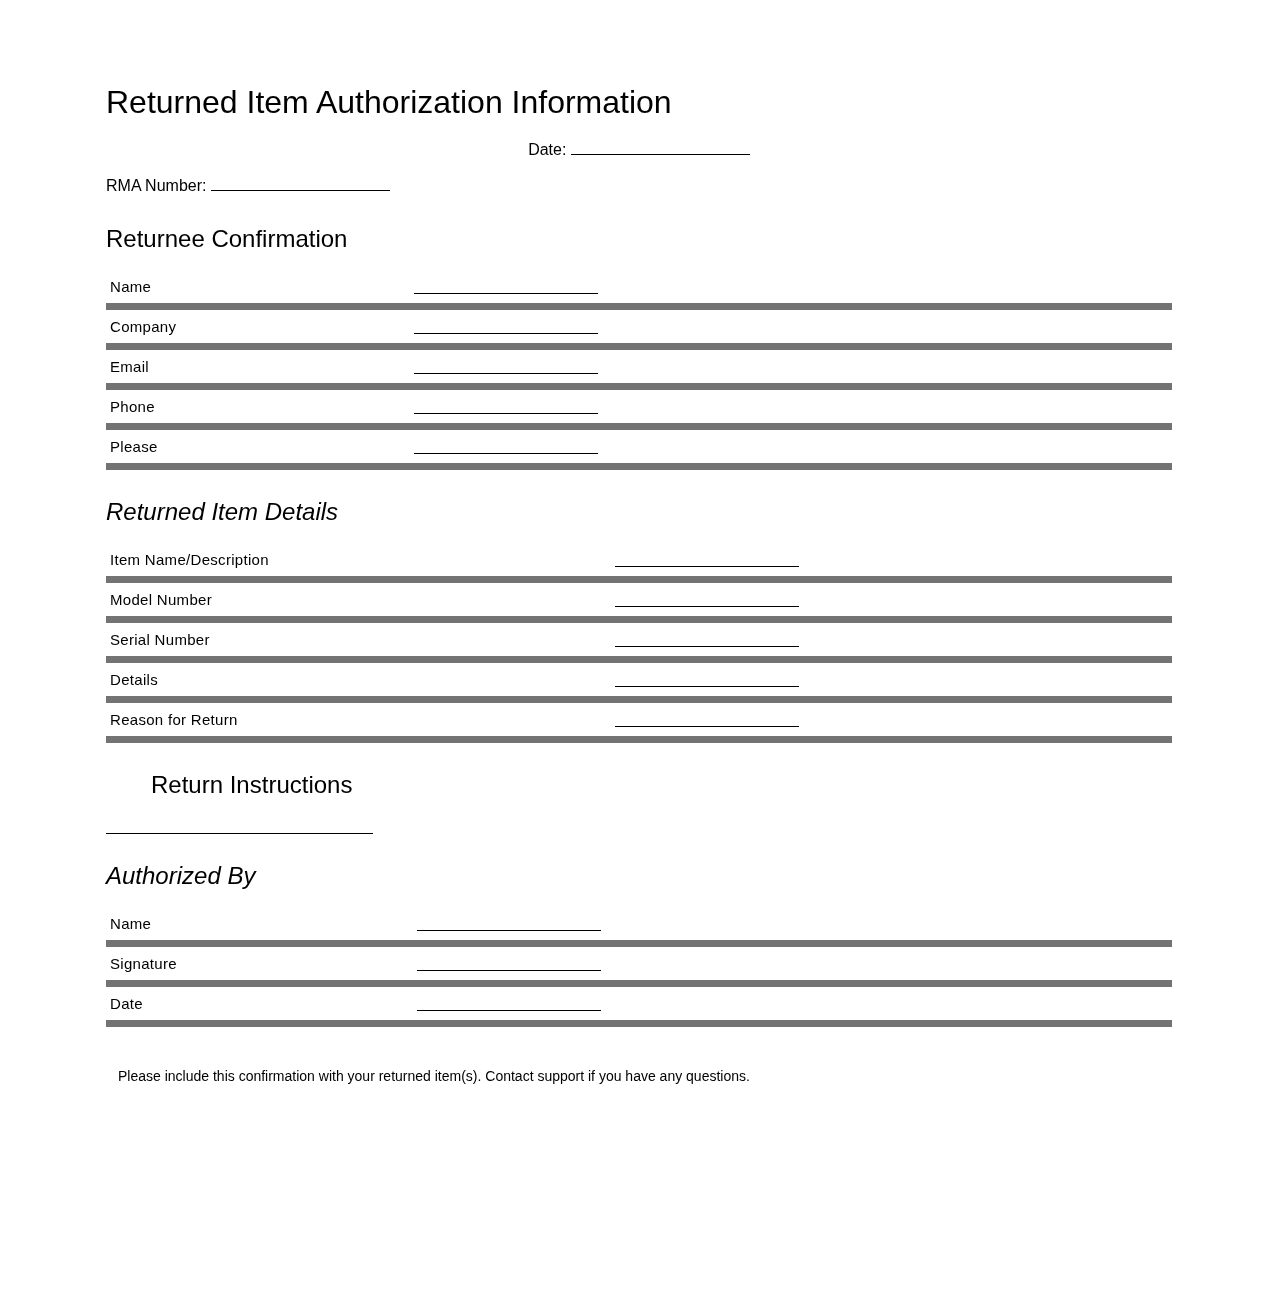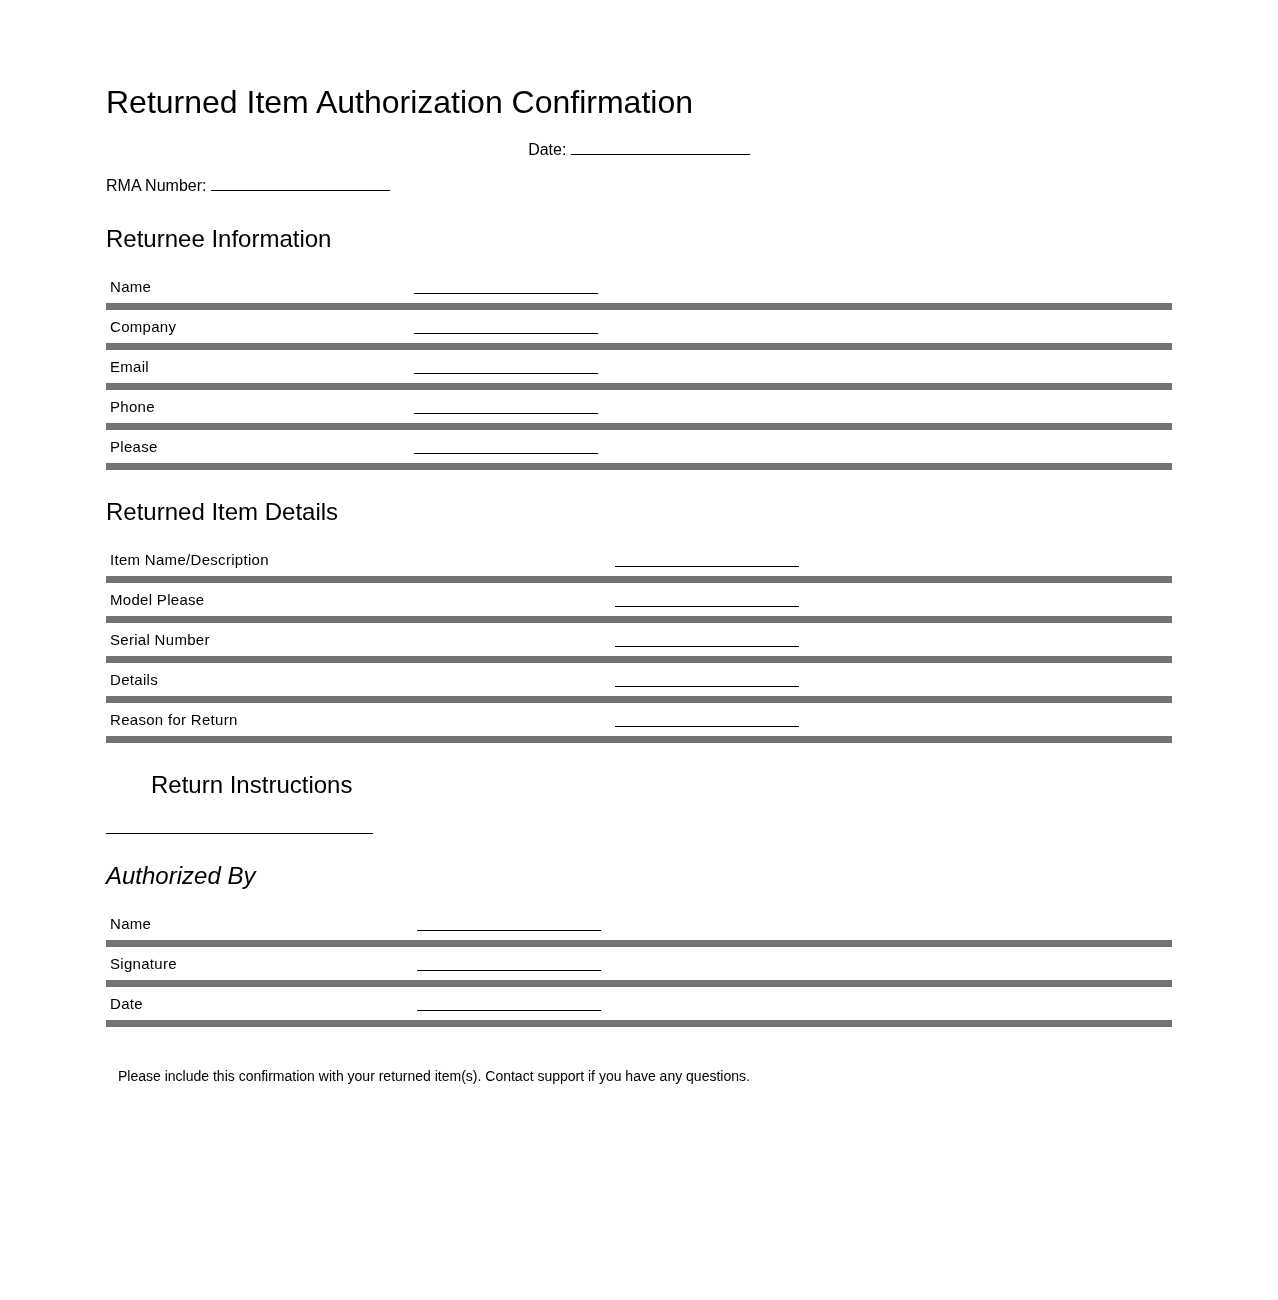--- a/index.html
+++ b/index.html
@@ -14,32 +14,32 @@
   table { border-collapse: collapse; width: 1066px; font-size: 15px; letter-spacing: 0.3px; }
   td { padding: 0 4px; height: 33px; border-bottom: 7px solid #737373; vertical-align: middle; }
   td.blank-cell { padding-left: 2px; }
   .instr-blank { display: block; width: 267px; border-bottom: 1px solid #000; height: 18px; }
   .footer { font-size: 14px; margin: 12px; line-height: 18px; }
 </style>
 </head>
 <body>
 
 <div class="page">
-  <h1>Returned Item Authorization Confirmation</h1>
+  <h1>Returned Item Authorization Information</h1>
 
   <p class="meta-line date">
     <span>Date:</span>
     <span class="blank" style="width:179px;"></span>
   </p>
   <p class="meta-line rma">
     <span>RMA Number:</span>
     <span class="blank" style="width:179px;"></span>
   </p>
 
-  <h2 style="margin-top:29px;">Returnee Information</h2>
+  <h2 style="margin-top:29px;">Returnee Confirmation</h2>
   <table style="margin-top:17px;">
     <colgroup>
         <col style="width:306px">
         <col>
       </colgroup>
     <tbody>
         <tr>
       <td>Name</td>
       <td class="blank-cell"><span class="blank" style="width:184px;"></span></td>
     </tr>
@@ -55,33 +55,33 @@
       <td>Phone</td>
       <td class="blank-cell"><span class="blank" style="width:184px;"></span></td>
     </tr>
     <tr>
       <td>Please</td>
       <td class="blank-cell"><span class="blank" style="width:184px;"></span></td>
     </tr>
   </tbody>
     </table>
 
-  <h2 style="margin-top:28px;">Returned Item Details</h2>
+  <h2 style="margin-top:28px;font-style:italic;">Returned Item Details</h2>
   <table style="margin-top:17px;">
     <colgroup>
         <col style="width:507px">
         <col>
       </colgroup>
     <tbody>
         <tr>
       <td>Item Name/Description</td>
       <td class="blank-cell"><span class="blank" style="width:184px;"></span></td>
     </tr>
     <tr>
-      <td>Model Please</td>
+      <td>Model Number</td>
       <td class="blank-cell"><span class="blank" style="width:184px;"></span></td>
     </tr>
     <tr>
       <td>Serial Number</td>
       <td class="blank-cell"><span class="blank" style="width:184px;"></span></td>
     </tr>
     <tr>
       <td>Details</td>
       <td class="blank-cell"><span class="blank" style="width:184px;"></span></td>
     </tr>

